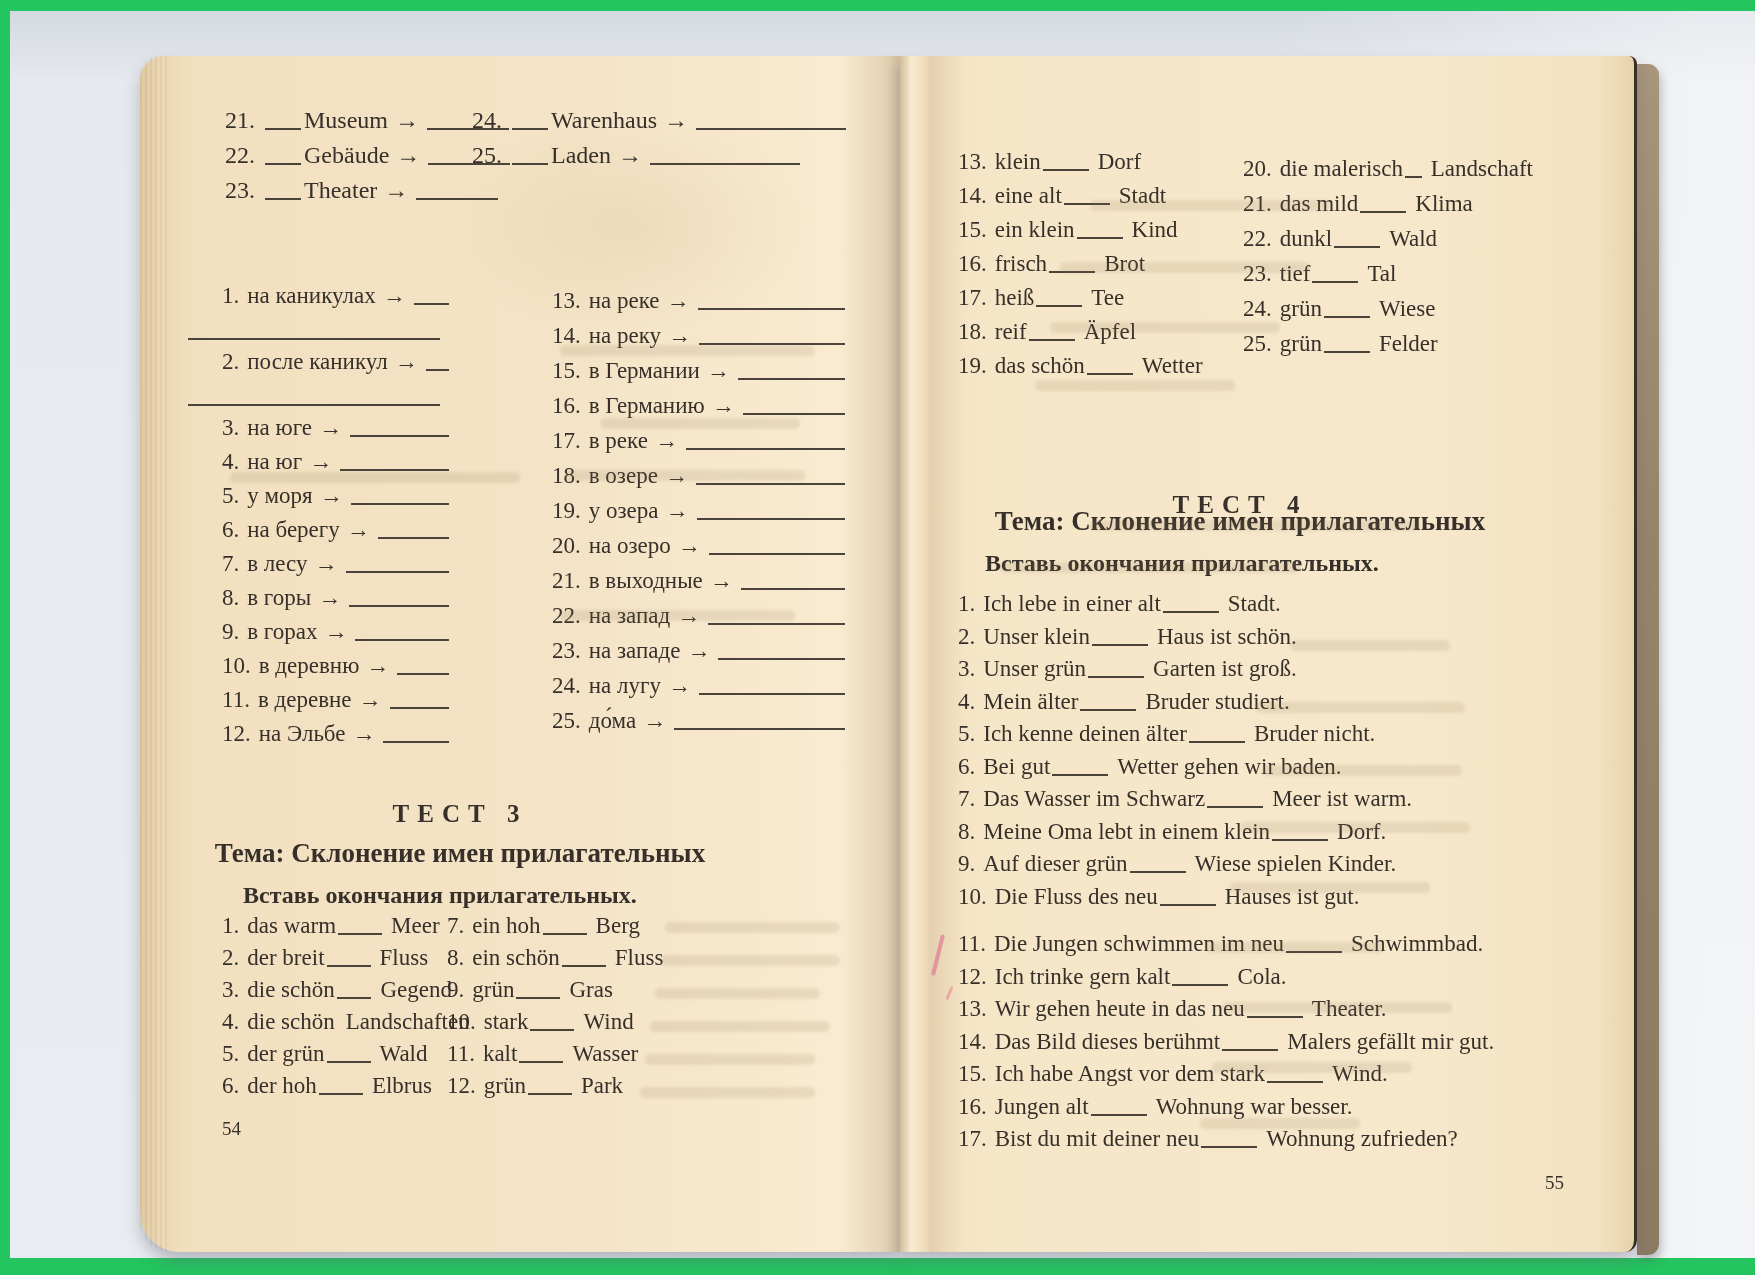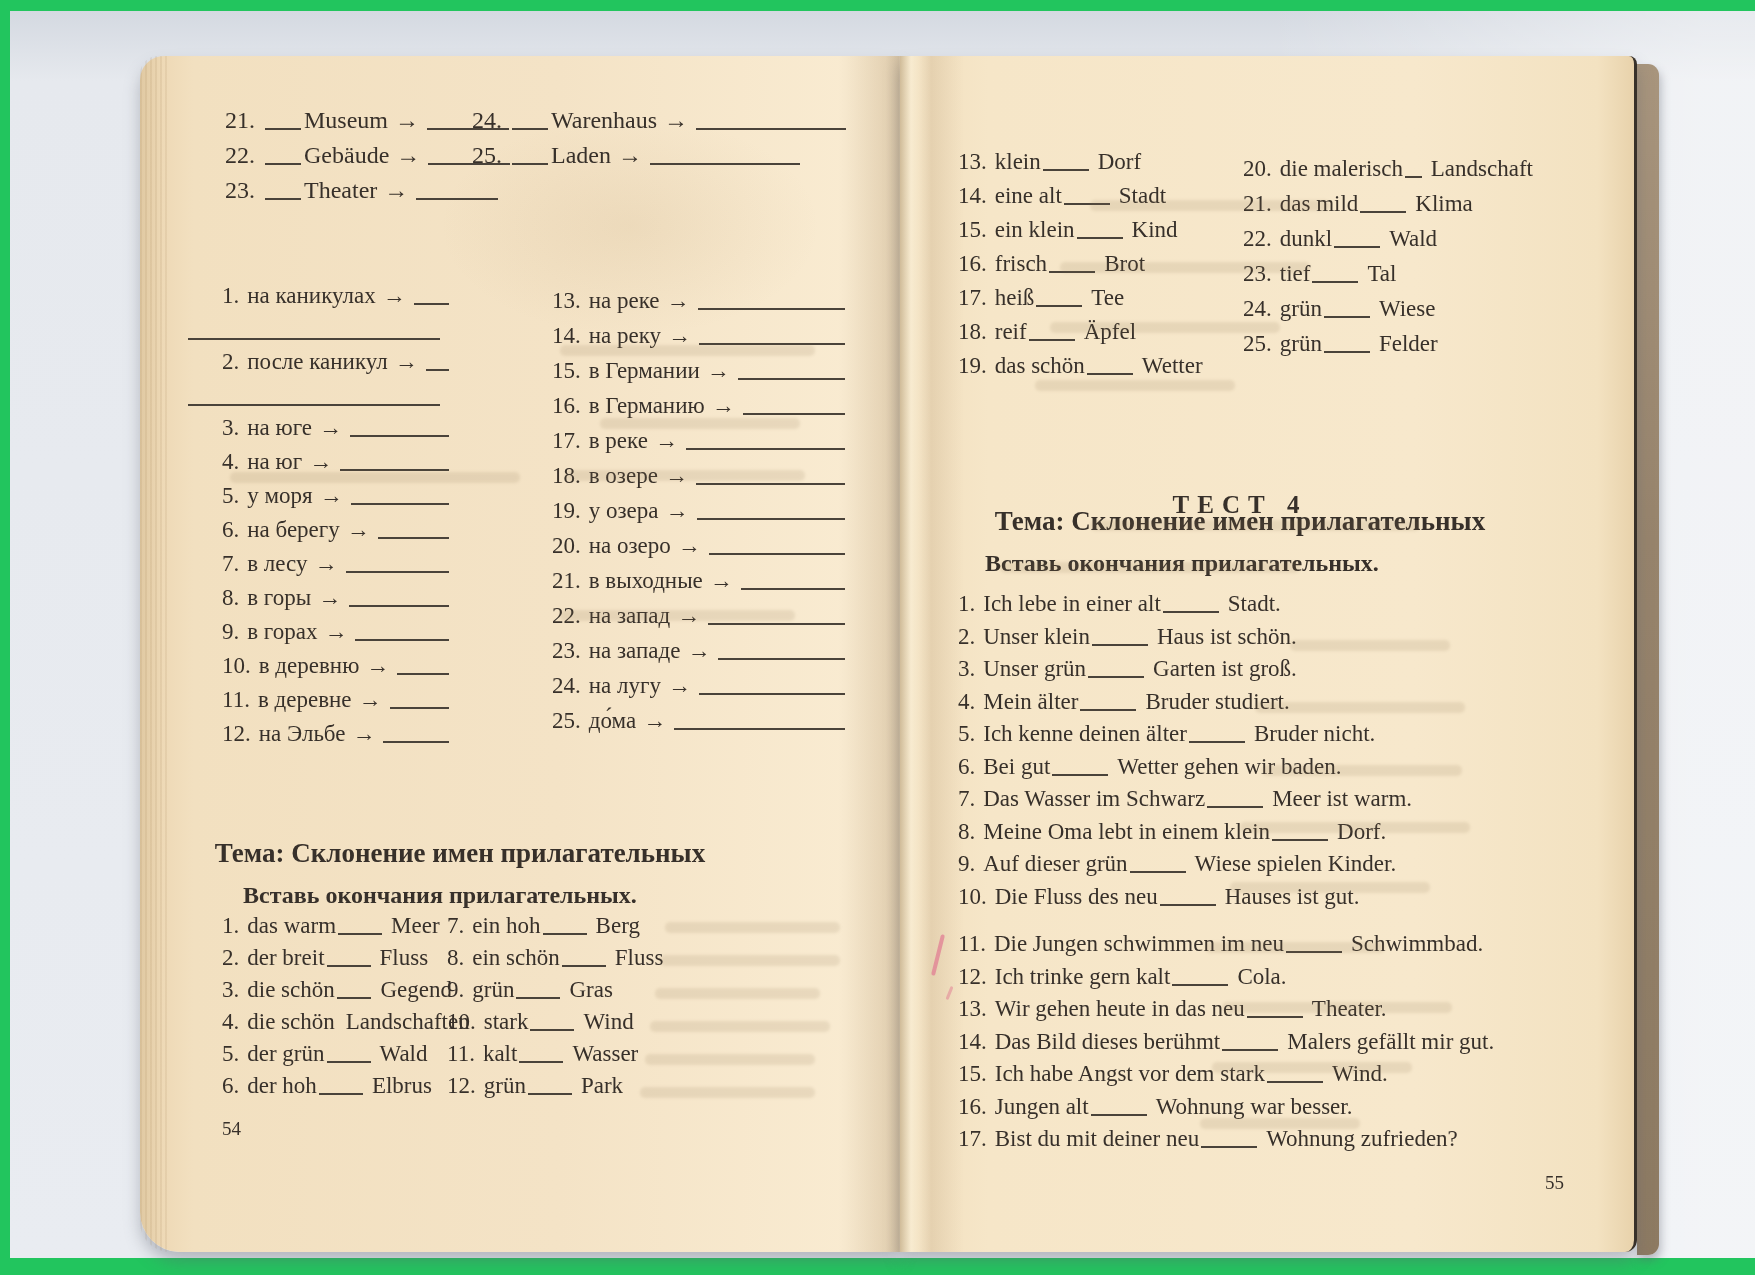--- a/index.html
+++ b/index.html
@@ -257,20 +257,21 @@
         <span class="blank fill"></span>
       </div>
       <div class="row">
         <span class="num">25.</span>
         <span class="lbl">до́ма</span>
         <span class="arrow">→</span>
         <span class="blank fill"></span>
       </div>
     </div>
 
+  <div class="abs t-title" style="left:170px;top:800px;width:580px;">ТЕСТ 3</div>
   <div class="abs t-sub" style="left:150px;top:838px;width:620px;">Тема: Склонение имен прилагательных</div>
   <div class="abs instr" style="left:243px;top:882px;">Вставь окончания прилагательных.</div>
 
   <div id="t3c1" class="col fs23 mb9" style="left:222px;top:914px;width:230px;">
       <div class="row">
         <span class="num">1.</span>
         <span class="lbl">das warm</span>
         <span class="blank b44"></span>
         <span class="post">Meer</span>
       </div>

